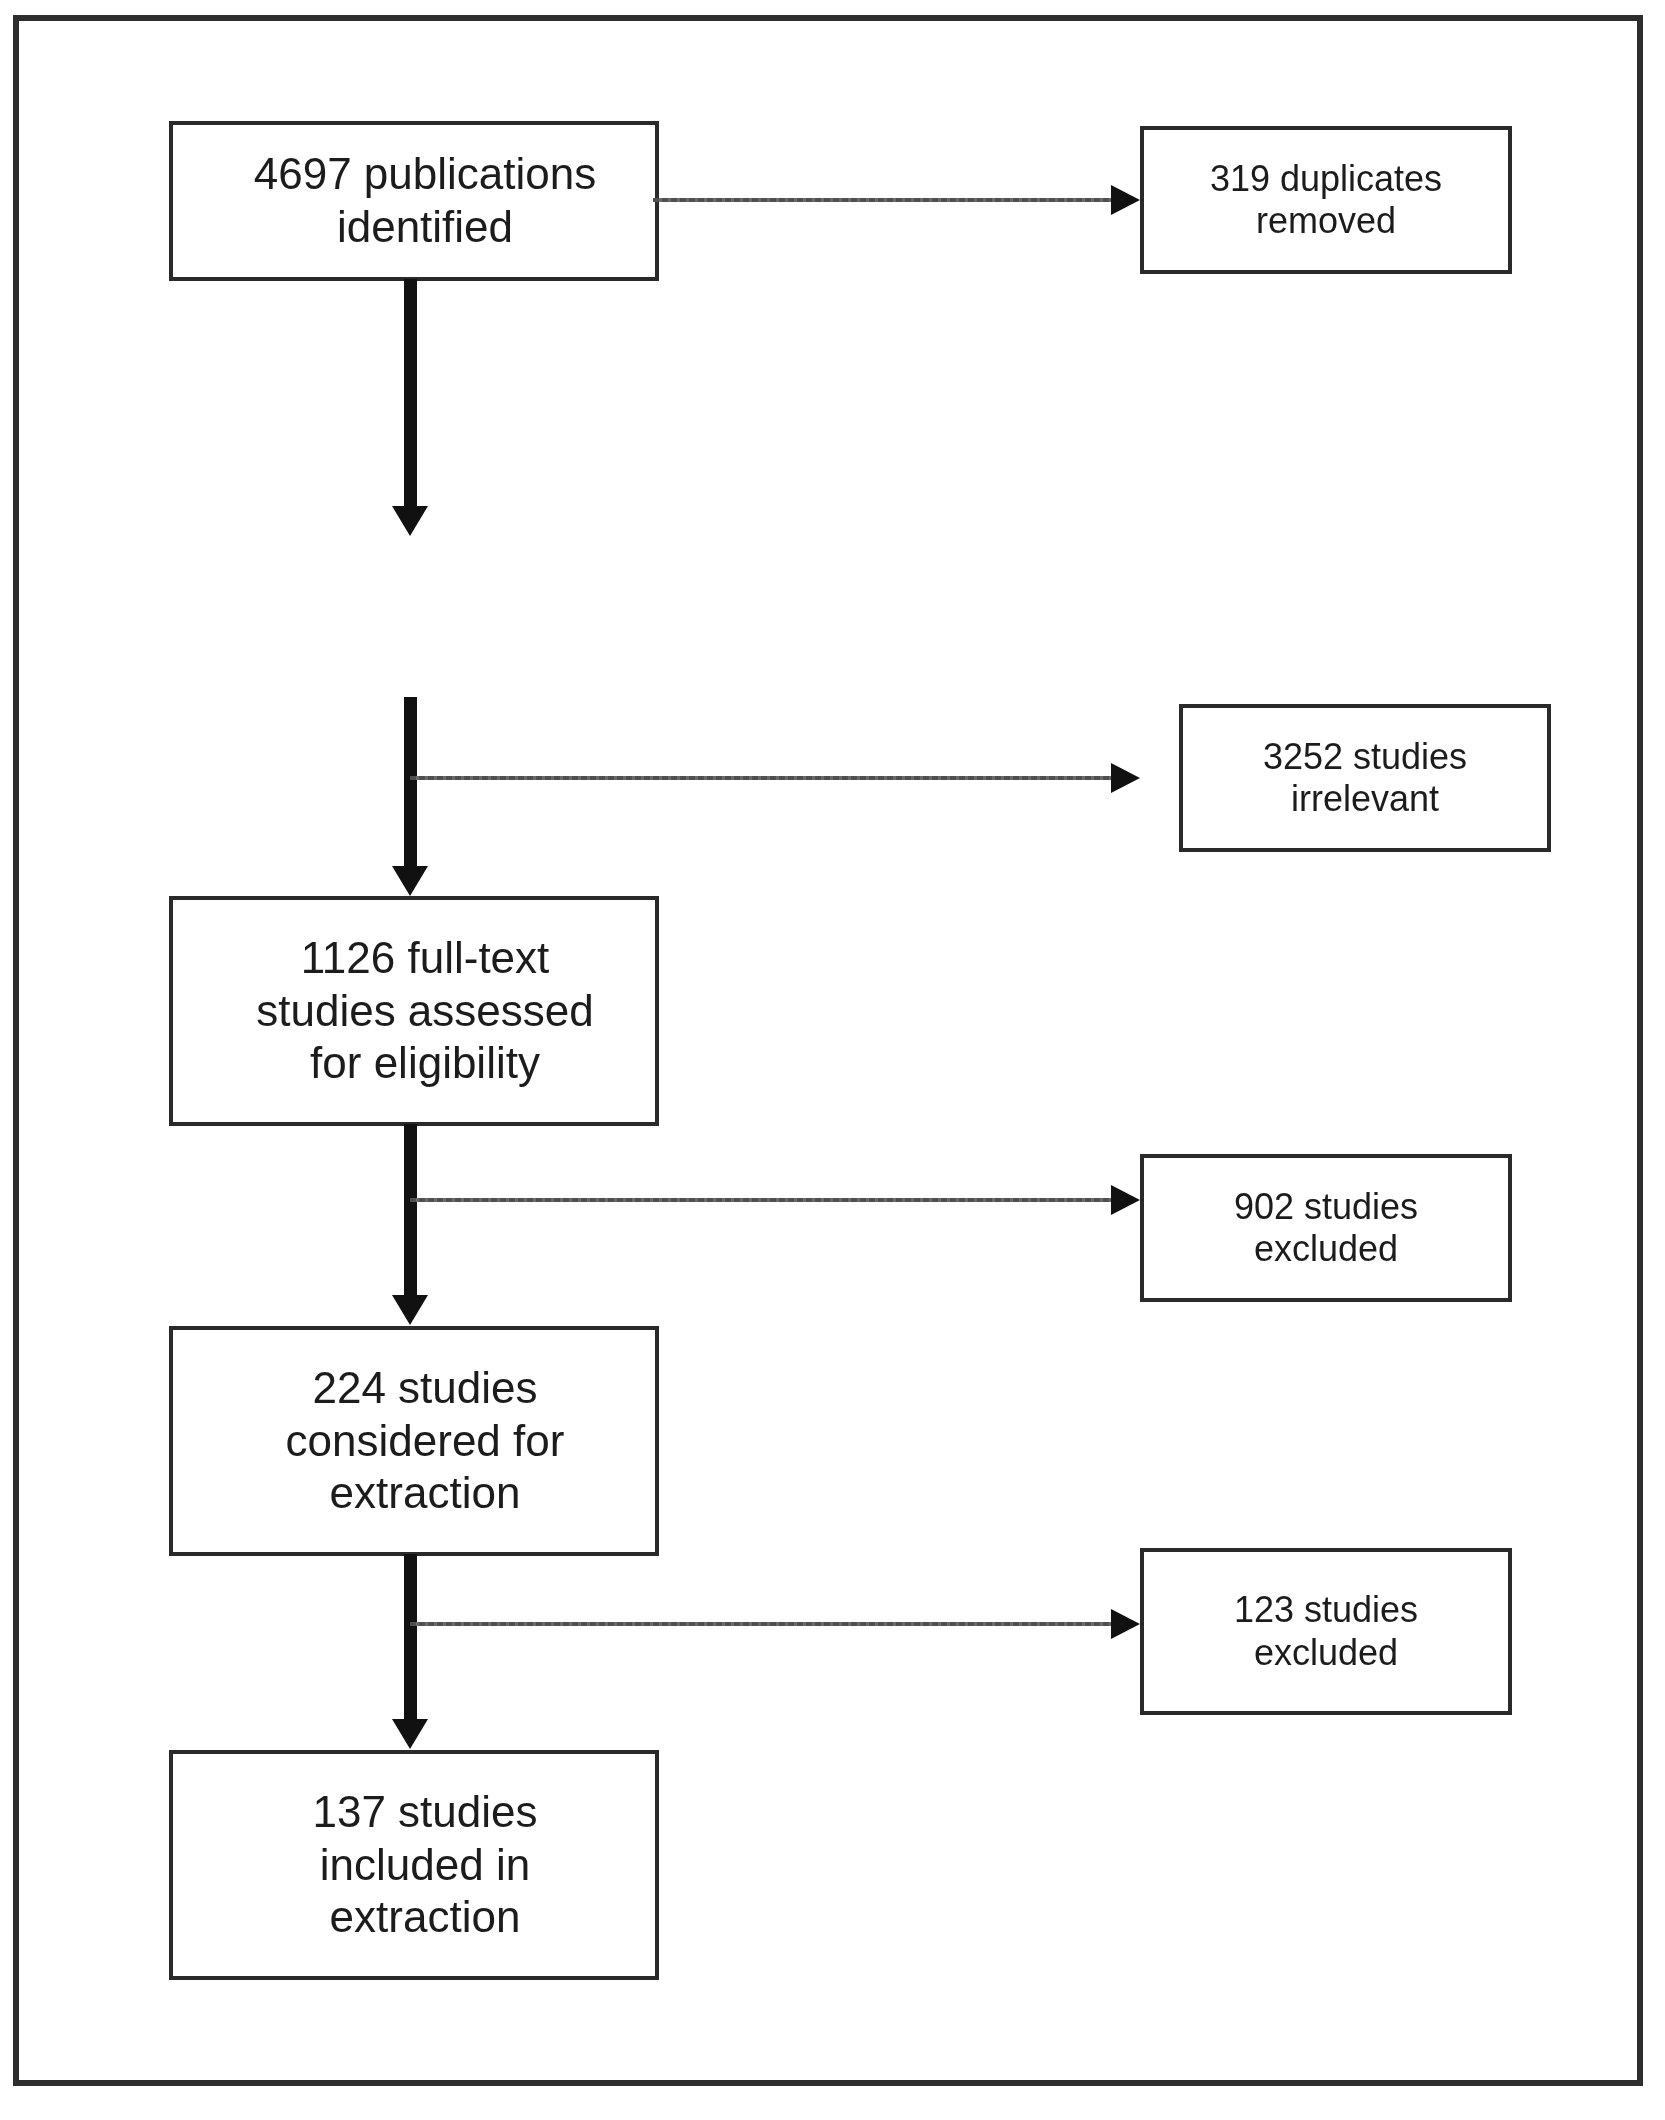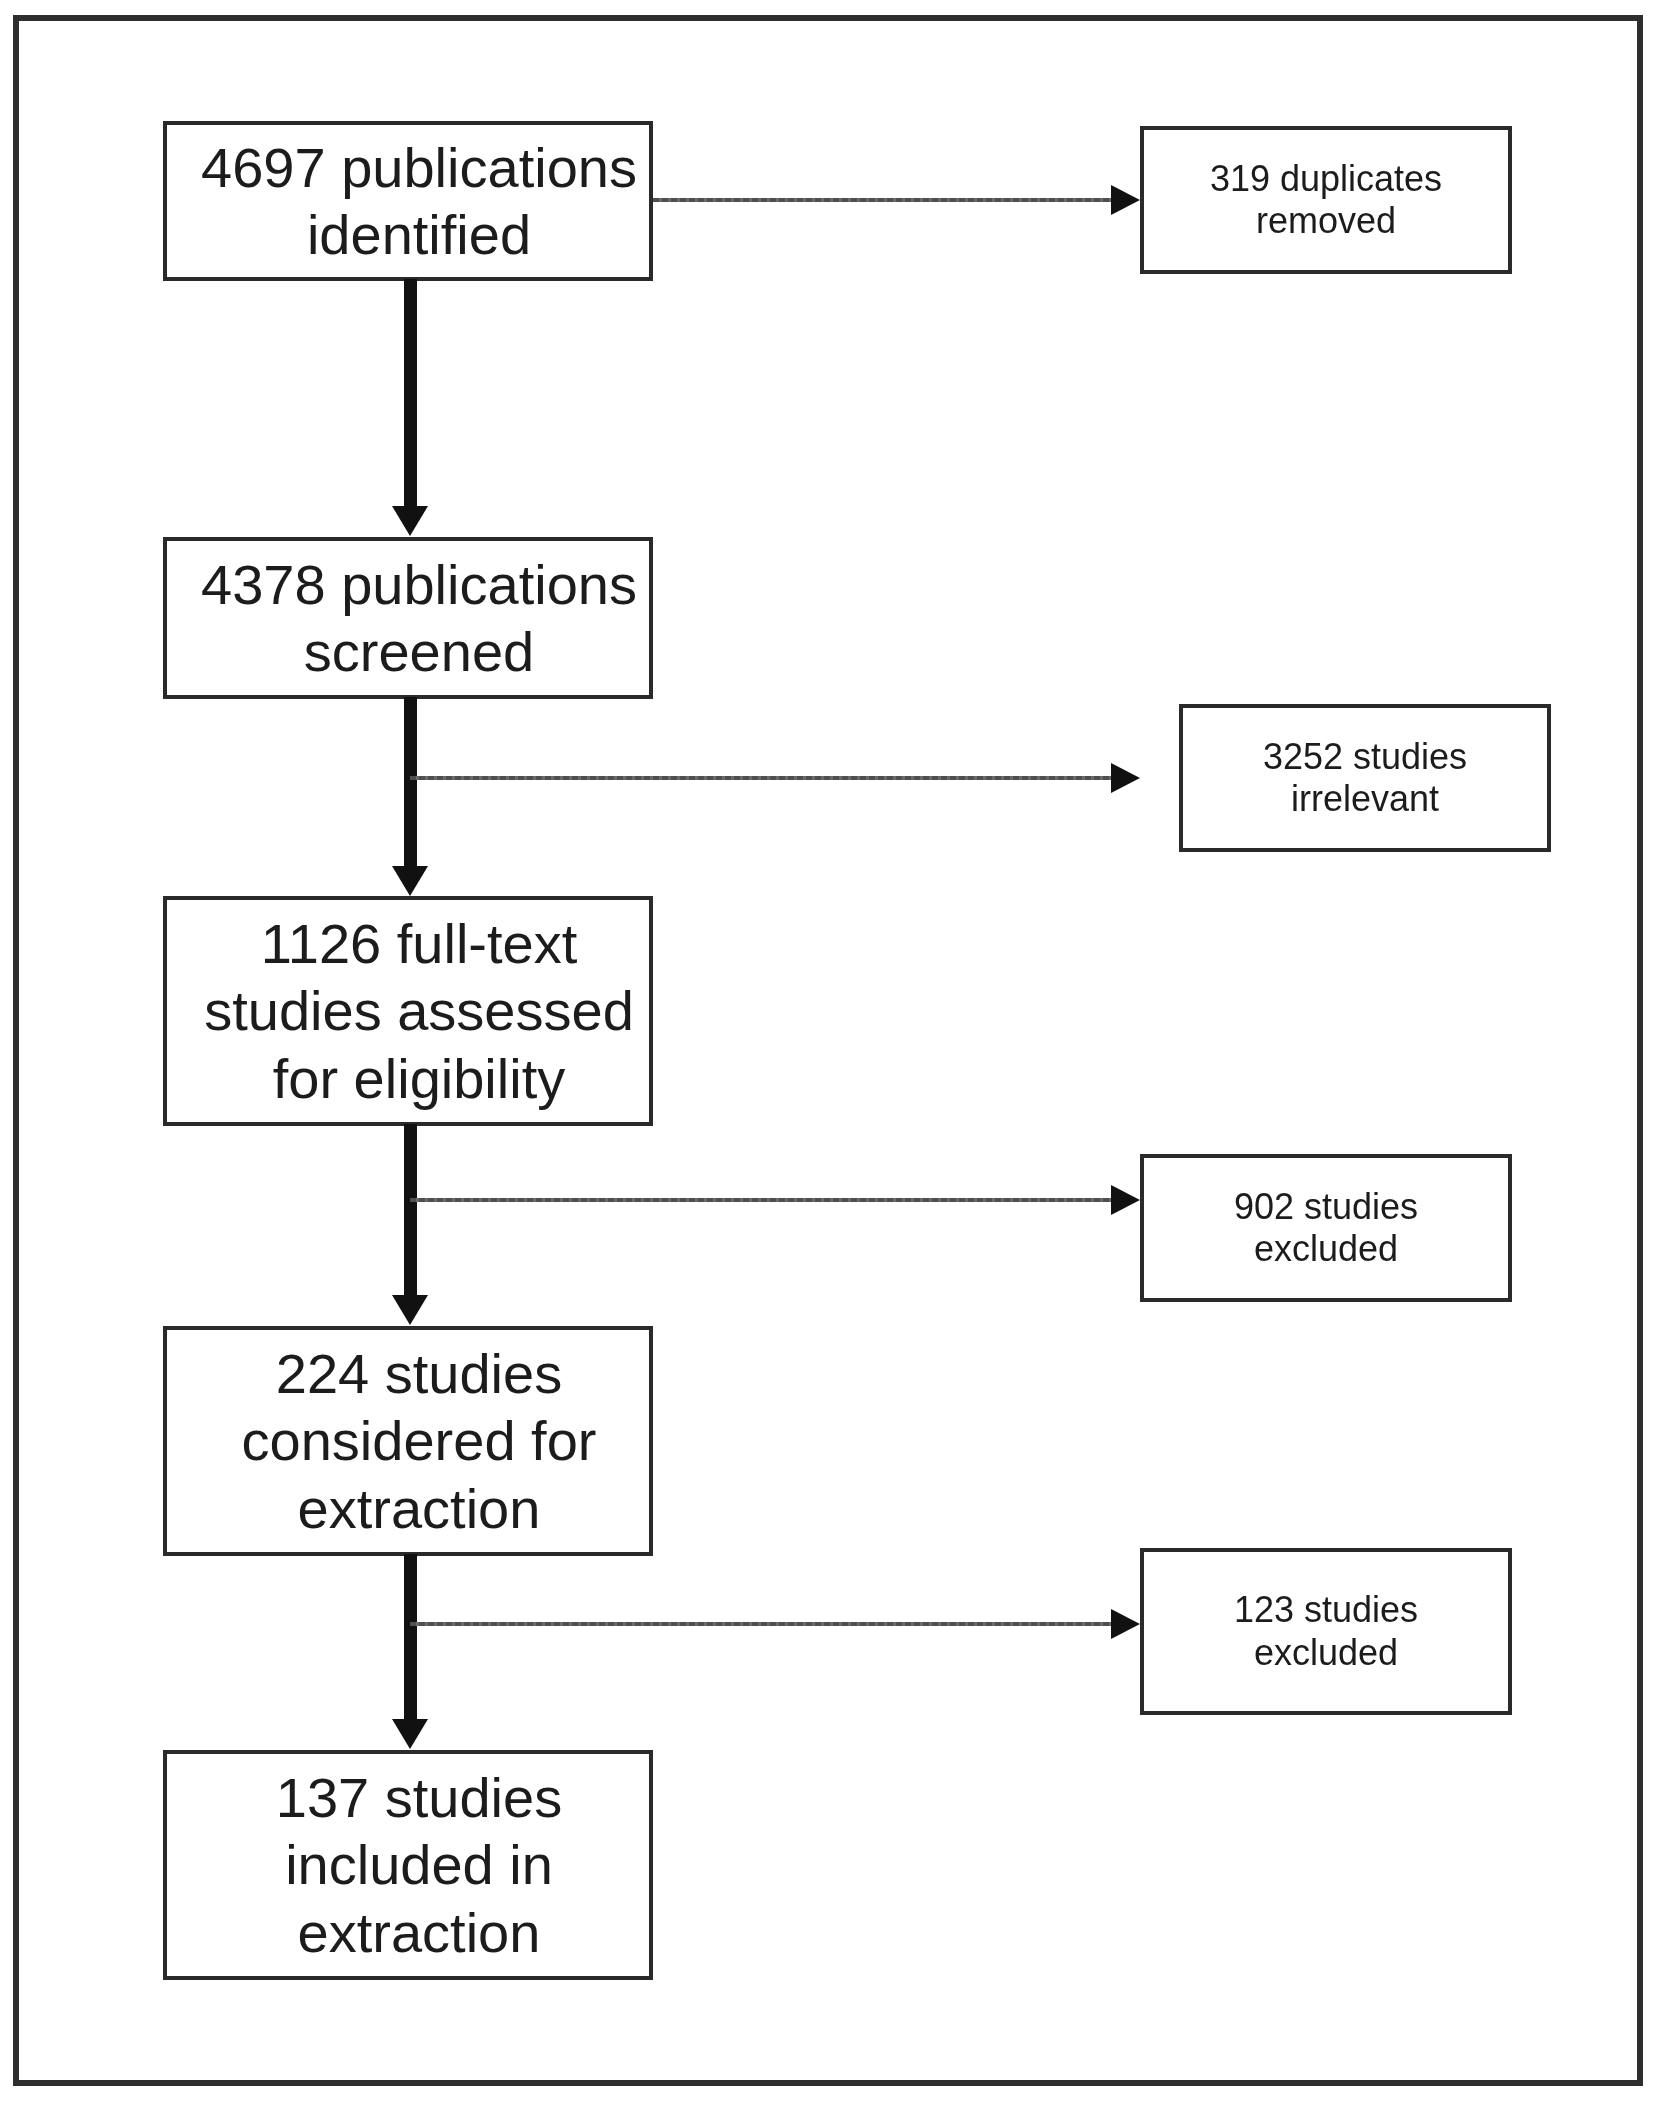--- a/index.html
+++ b/index.html
@@ -33,23 +33,23 @@
     background: #ffffff;
     border: 4px solid #2a2a2a;
     display: flex;
     align-items: center;
     justify-content: center;
     text-align: center;
     color: #1c1c1c;
     white-space: pre-line;
   }
   .main-box {
-    left: 163px;
+    left: 169px;
     width: 490px;
-    font-size: 56px;
+    font-size: 44px;
     line-height: 1.2;
     padding-left: 22px;
   }
   .side-box {
     left: 1140px;
     width: 372px;
     font-size: 36px;
     line-height: 1.18;
   }
   .b1 { top: 121px;  height: 160px; }
@@ -109,22 +109,20 @@
 </style>
 </head>
 <body>
 
 <div class="stage">
 
   <div class="outer-frame"></div>
 
   <div class="box main-box b1">4697 publications
 identified</div>
-  <div class="box main-box b2">4378 publications
-screened</div>
   <div class="box main-box b3">1126 full-text
 studies assessed
 for eligibility</div>
   <div class="box main-box b4">224 studies
 considered for
 extraction</div>
   <div class="box main-box b5">137 studies
 included in
 extraction</div>
 

